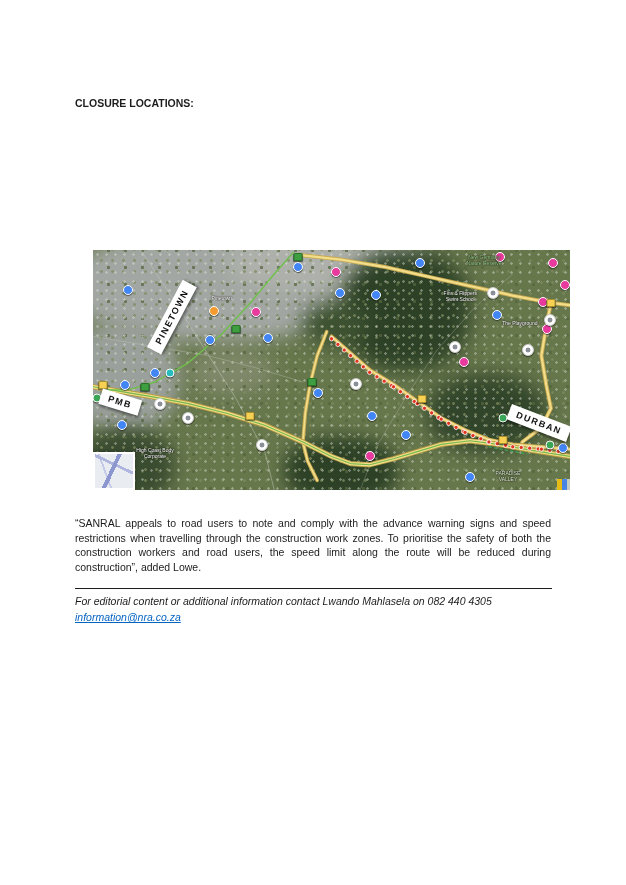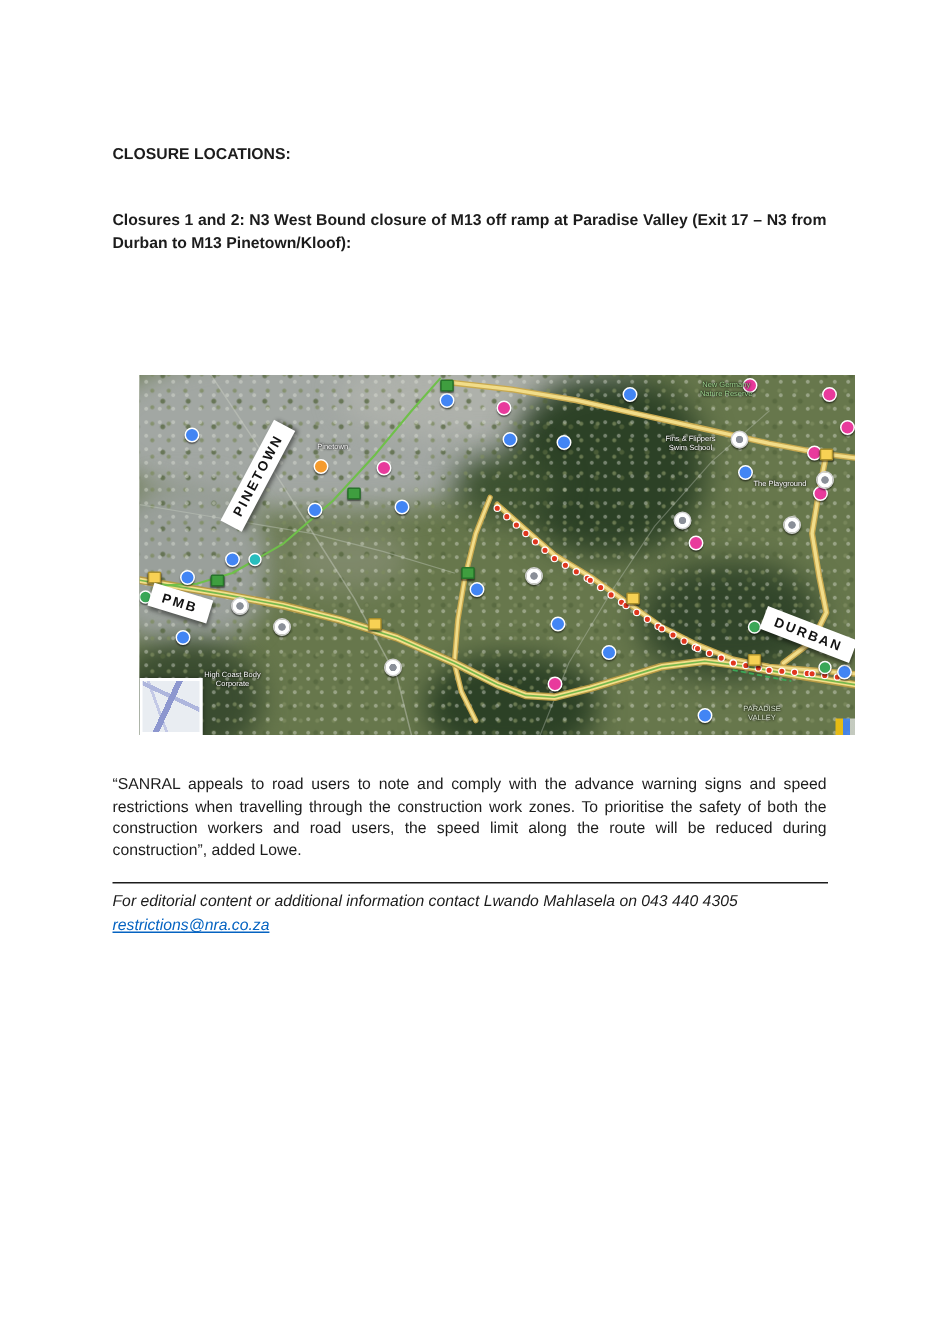--- a/index.html
+++ b/index.html
@@ -66,21 +66,20 @@
   .email-line a{color:#0563c1;text-decoration:underline;cursor:pointer;}
   .page-number{left:0;top:816px;width:626px;text-align:center;font-size:11px;}
 </style>
 </head>
 <body>
 
 <div class="page">
 
   <div class="abs section-heading">CLOSURE LOCATIONS:</div>
 
-  <div class="abs closure-heading">Closures 1 and 2: N3 West Bound closure of M13 off ramp at Paradise Valley (Exit 17 – N3 from Durban to M13 Pinetown/Kloof):</div>
 
 
   <div class="abs map" id="map">
     <div class="blob b-u1"></div>
     <div class="blob b-u2"></div>
     <div class="blob b-u3"></div>
     <div class="blob b-u4"></div>
     <div class="blob b-f1"></div>
     <div class="blob b-f2"></div>
     <div class="blob b-f3"></div>
@@ -201,21 +200,21 @@
       </div>
     <div class="inset"></div>
     <div class="corner-icon"></div>
   </div>
 
 
   <div class="abs quote">“SANRAL appeals to road users to note and comply with the advance warning signs and speed restrictions when travelling through the construction work zones. To prioritise the safety of both the construction workers and road users, the speed limit along the route will be reduced during construction”, added Lowe.</div>
 
   <div class="abs divider"></div>
 
-  <div class="abs contact-line">For editorial content or additional information contact Lwando Mahlasela on 043 440 4305</div>
+  <div class="abs contact-line">For editorial content or additional information contact Lwando Mahlasela on 082 440 4305</div>
 
   <div class="abs email-line">
-    <a>restrictions@nra.co.za</a>
+    <a>information@nra.co.za</a>
   </div>
 
   <div class="abs page-number">2</div>
 
 </div>
 
 </body></html>

